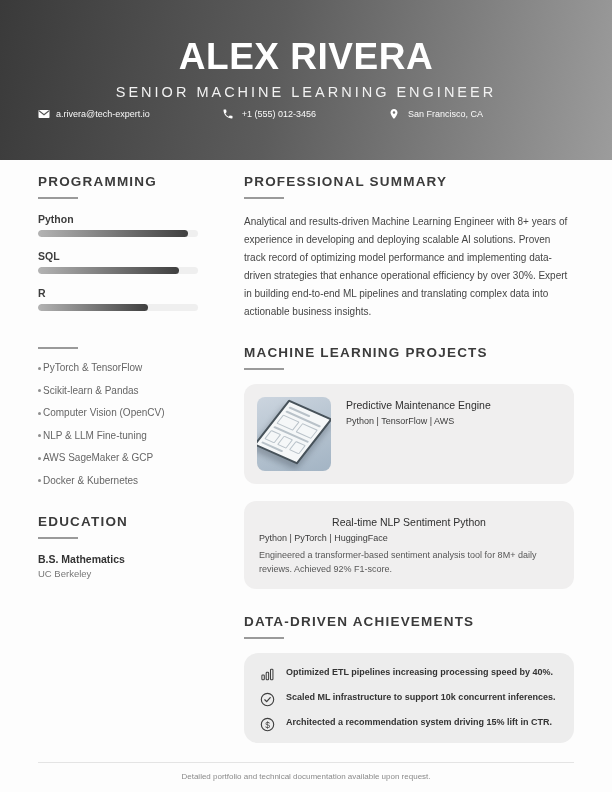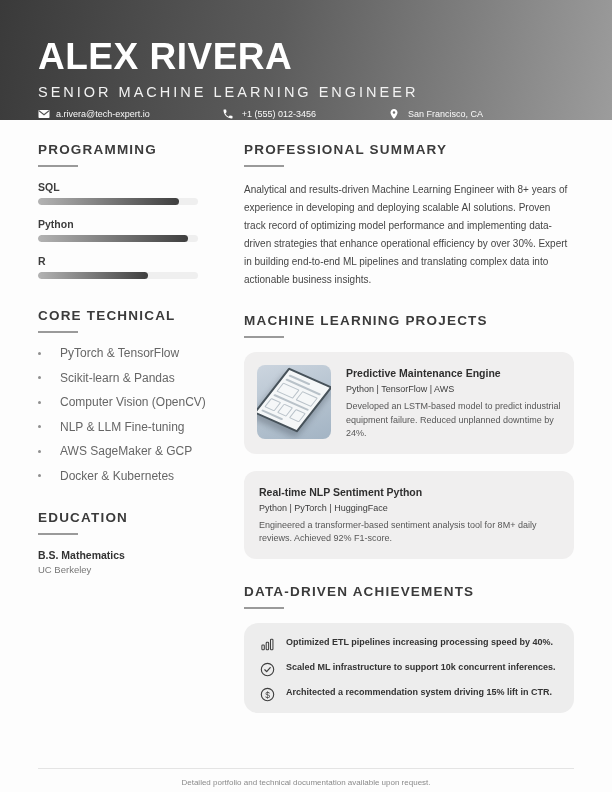--- a/index.html
+++ b/index.html
@@ -4,63 +4,64 @@
 <style>
   html,body{margin:0;padding:0;}
   body{
     width:612px;height:792px;overflow:hidden;position:relative;
     background:#fdfdfd;
     font-family:"Liberation Sans","DejaVu Sans",sans-serif;
     -webkit-font-smoothing:antialiased;
   }
   
   .header{
-    height:120px;
+    height:160px;
     background:linear-gradient(100deg,#3a3a3a 0%,#5c5c5c 45%,#9c9c9c 100%);
     color:#ffffff;
     padding:38px 38px 16px 38px;
     box-sizing:border-box;
+    text-align:center;
   }
   .name{
     font-size:37px;font-weight:800;letter-spacing:.5px;line-height:1;
     margin:0 0 10px 0;
   }
   .role{
     font-size:14.5px;font-weight:500;letter-spacing:3px;line-height:1;
     margin:0 0 8px 0;color:#f2f2f2;
   }
   .contact-row{display:flex;align-items:center;gap:0;}
   .contact-item{display:flex;align-items:center;gap:6px;font-size:9px;color:#fafafa;}
   .contact-item + .contact-item{margin-left:72px;gap:8px;}
   .cicon{width:12px;height:12px;display:inline-flex;flex-shrink:0;}
   .cicon svg{width:100%;height:100%;}
   
   .content{
     display:flex;
-    padding:22px 38px 0 38px;
+    padding:14px 38px 0 38px;
     box-sizing:border-box;
   }
   .col-left{width:180px;flex-shrink:0;}
   .col-right{flex:1;margin-left:26px;min-width:0;}
   h2.sec{
     font-size:13.5px;font-weight:800;letter-spacing:1.2px;color:#3b3b3b;
     margin:0;line-height:16px;
   }
   .sec-rule{width:40px;height:2px;background:#9a9a9a;border:none;margin:7px 0 14px 0;}
   
   .skill{margin-bottom:13px;}
   .skill-name{font-size:10.5px;font-weight:700;color:#3d3d3d;margin-bottom:5px;}
   .bar-track{width:160px;height:7px;border-radius:4px;background:#efefef;overflow:hidden;}
   .bar-fill{height:100%;border-radius:4px;background:linear-gradient(90deg,#b3b3b3,#3f3f3f);}
   .gap-sec{height:16px;}
   
   .core-list{list-style:none;margin:0;padding:0;}
   .core-list li{
-    font-size:12px;color:#666;line-height:1;margin-bottom:12.5px;
-    display:flex;align-items:center;gap:19px;
+    font-size:10px;color:#666;line-height:1;margin-bottom:12.5px;
+    display:flex;align-items:center;gap:2px;
   }
   .bullet{width:3px;height:3px;border-radius:50%;background:#8f8f8f;flex-shrink:0;}
   
   .edu{margin-bottom:22px;}
   .edu-degree{font-size:10.5px;font-weight:700;color:#333;margin-bottom:3px;}
   .edu-school{font-size:9.5px;color:#777;margin-bottom:2px;}
   .edu-focus{font-size:9.5px;color:#888;font-style:italic;}
   
   .summary-text{
     font-size:10px;line-height:18px;color:#454545;margin:0 0 24px 0;
@@ -83,35 +84,35 @@
   .thumb .page{
     position:absolute;left:12px;top:7px;width:48px;height:56px;
     background:#f5f7f8;border:2px solid #47525a;border-radius:1px;
     transform:rotate(24deg) skewX(-14deg);
     box-sizing:border-box;padding:4px 3px;
   }
   .thumb .pl{height:2px;background:#b9c2c9;margin-bottom:3px;border-radius:1px;}
   .thumb .pl.short{width:60%;}
   .thumb .pbox{display:flex;gap:3px;margin-bottom:3px;}
   .thumb .pbox span{flex:1;height:9px;border:1px solid #b9c2c9;border-radius:1px;}
-  .card-title{font-size:10.5px;font-weight:700;color:#2f2f2f;margin:2px 0 5px 0;}
+  .card-title{font-size:10.5px;font-weight:400;color:#2f2f2f;margin:2px 0 5px 0;text-align:center;}
   .card-stack{font-size:9px;font-weight:400;color:#3c3c3c;margin-bottom:6px;}
   .card-desc{font-size:9px;line-height:13.5px;color:#575757;margin:0;}
   .card-body{min-width:0;}
   
   .ach-box{
     background:#ededed;border-radius:14px;padding:13px 16px 11px 16px;
   }
   .ach-item{display:flex;gap:11px;margin-bottom:9px;align-items:flex-start;}
   .ach-item:last-child{margin-bottom:0;}
   .ach-icon{width:15px;height:15px;flex-shrink:0;margin-top:1px;}
   .ach-icon svg{width:100%;height:100%;}
   .ach-text{font-size:9px;font-weight:700;color:#333;line-height:13px;}
   
-  .footer{position:absolute;left:0;bottom:0;width:100%;padding-bottom:5px;}
+  .footer{position:absolute;left:0;bottom:0;width:100%;padding-bottom:11px;}
   .footer-rule{height:1px;background:#e4e4e4;margin:0 38px 9px 38px;}
   .footer-note{text-align:center;font-size:8px;color:#8a8a8a;}
 </style>
 </head>
 <body>
 
 <div class="header">
   <div class="name">ALEX RIVERA</div>
   <div class="role">SENIOR MACHINE LEARNING ENGINEER</div>
   <div class="contact-row">
@@ -144,40 +145,39 @@
 </div>
 
 <div class="content">
 
   <div class="col-left">
 
     <h2 class="sec">PROGRAMMING</h2>
     <div class="sec-rule"></div>
 
     <div class="skill">
+      <div class="skill-name">Python</div>
+      <div class="bar-track">
+        <div class="bar-fill" style="width: 94%;"></div>
+      </div>
+    </div>
+    <div class="skill">
       <div class="skill-name">SQL</div>
       <div class="bar-track">
         <div class="bar-fill" style="width: 88%;"></div>
-      </div>
-    </div>
-    <div class="skill">
-      <div class="skill-name">Python</div>
-      <div class="bar-track">
-        <div class="bar-fill" style="width: 94%;"></div>
       </div>
     </div>
     <div class="skill">
       <div class="skill-name">R</div>
       <div class="bar-track">
         <div class="bar-fill" style="width: 69%;"></div>
       </div>
     </div>
 
     <div class="gap-sec"></div>
-    <h2 class="sec">CORE TECHNICAL</h2>
     <div class="sec-rule"></div>
 
     <ul class="core-list">
       <li>
           <span class="bullet"></span>
           <span>PyTorch &amp; TensorFlow</span>
         </li>
       <li>
           <span class="bullet"></span>
           <span>Scikit-learn &amp; Pandas</span>
@@ -234,21 +234,20 @@
               <span></span>
               <span></span>
               <span></span>
             </div>
           <div class="pl short"></div>
         </div>
       </div>
       <div class="card-body">
         <div class="card-title">Predictive Maintenance Engine</div>
         <div class="card-stack">Python | TensorFlow | AWS</div>
-        <p class="card-desc">Developed an LSTM-based model to predict industrial equipment failure. Reduced unplanned downtime by 24%.</p>
       </div>
     </div>
 
     <div class="card no-thumb">
       <div class="card-title">Real-time NLP Sentiment Python</div>
       <div class="card-stack">Python | PyTorch | HuggingFace</div>
       <p class="card-desc">Engineered a transformer-based sentiment analysis tool for 8M+ daily reviews. Achieved 92% F1-score.</p>
     </div>
 
     <div style="height:8px;"></div>

